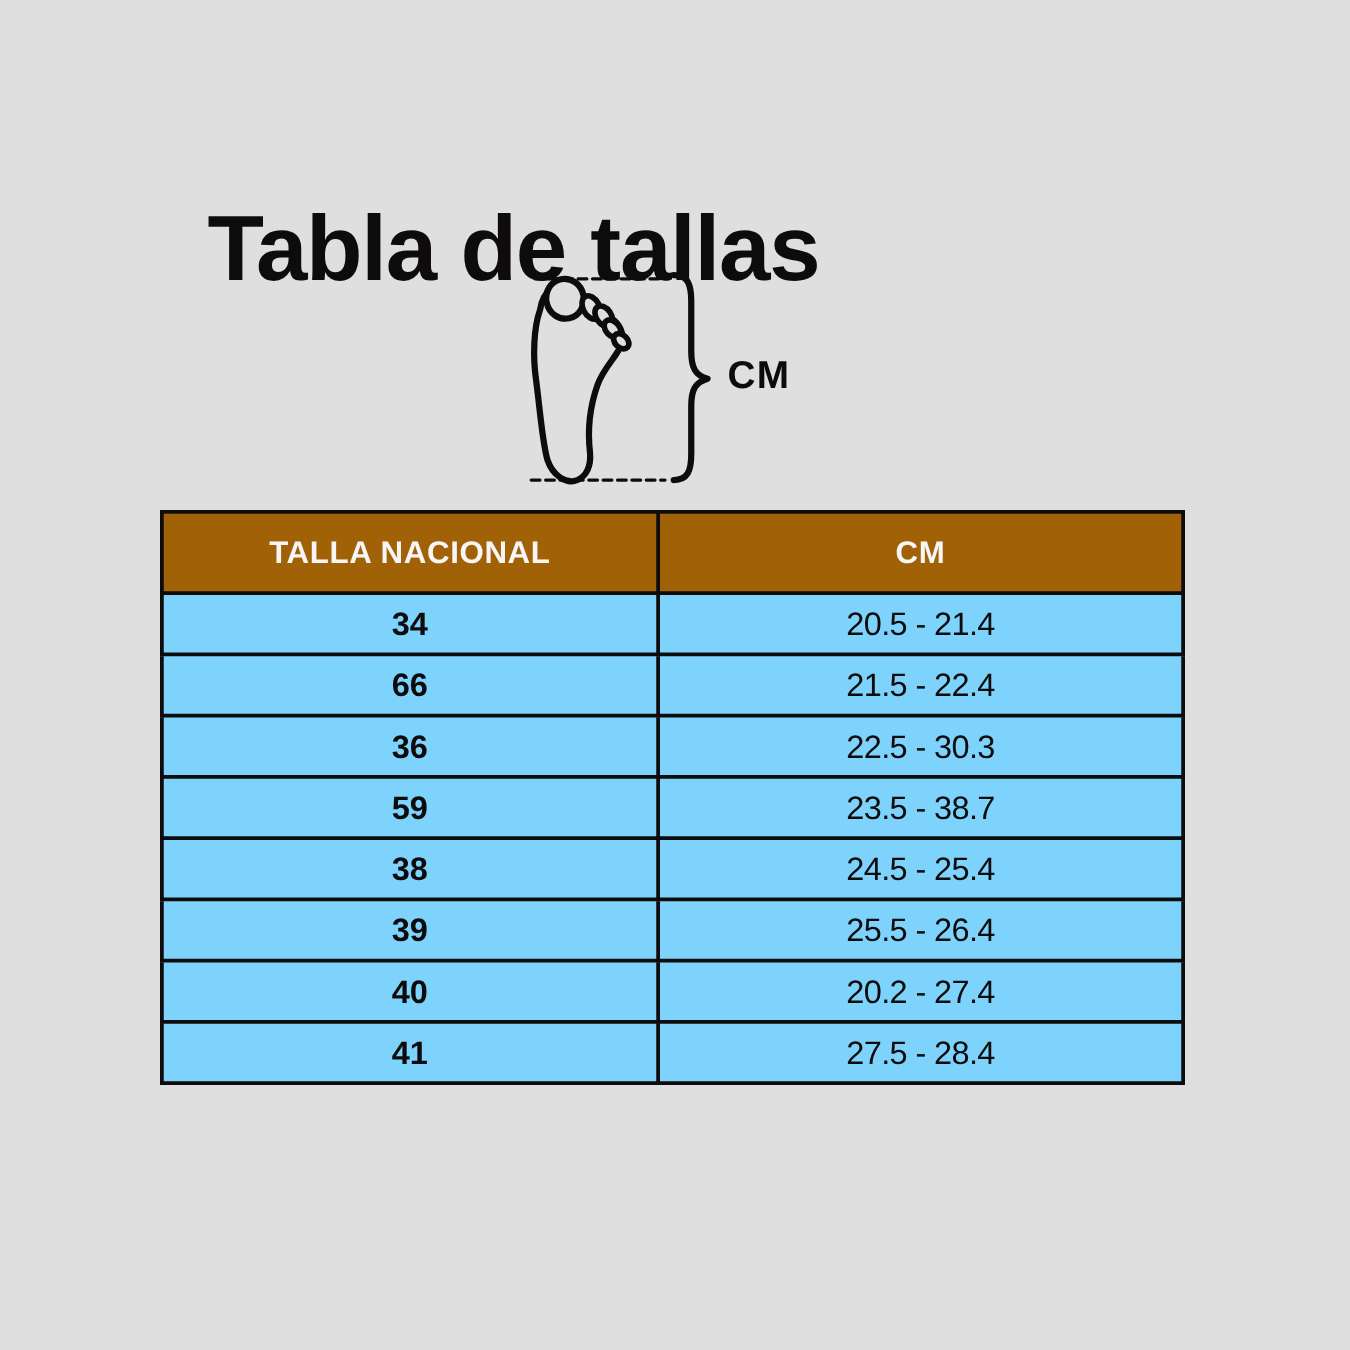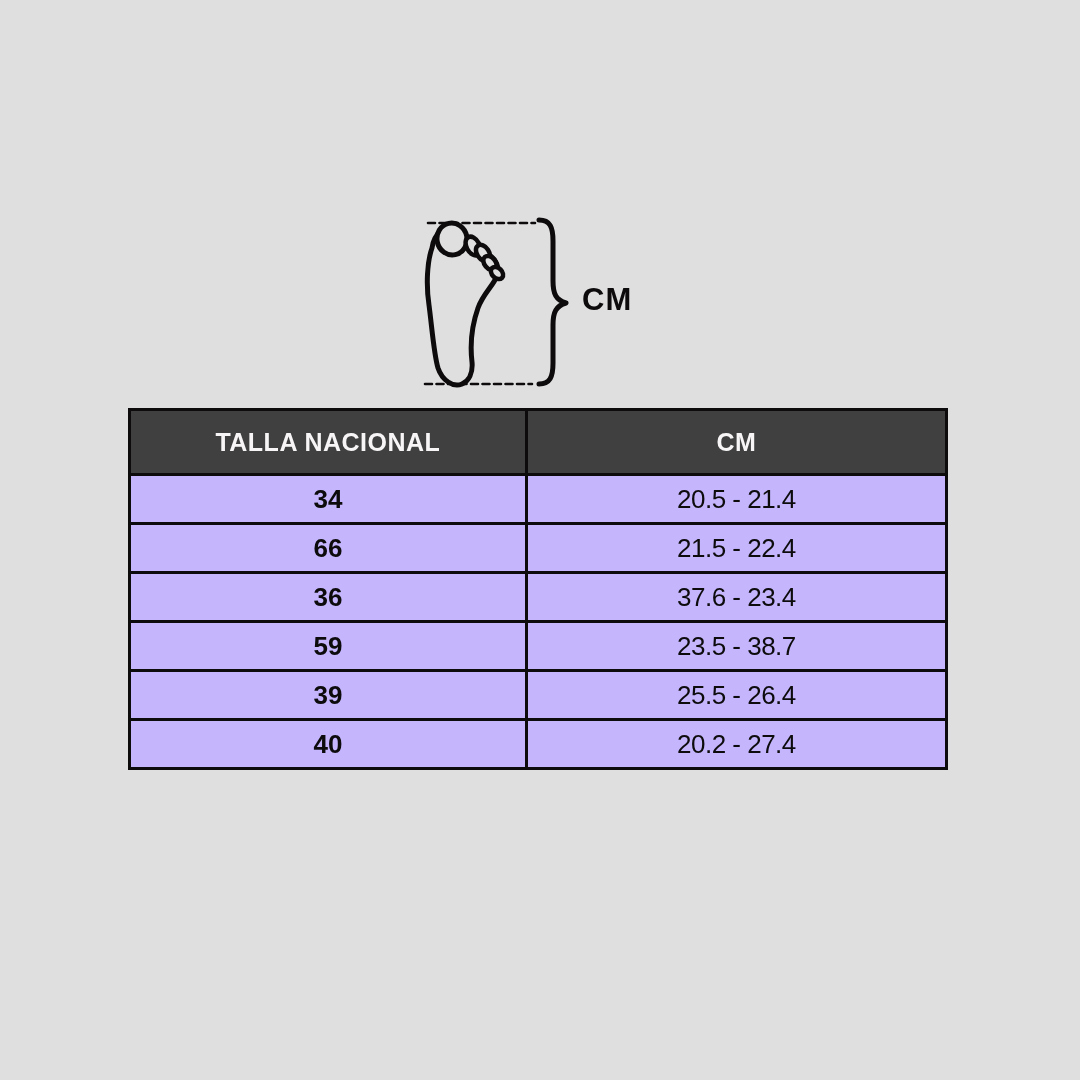--- a/index.html
+++ b/index.html
@@ -46,42 +46,43 @@
     border-collapse: collapse;
     table-layout: fixed;
   }
   .size-table th, .size-table td {
     border: 3px solid #0d0b0c;
     text-align: center;
     vertical-align: middle;
     padding: 0;
   }
   .size-table thead th {
-    background: #404040;
+    background: #a16207;
     color: #f7f5f5;
     height: 62px;
     font-size: 25px;
     font-weight: 700;
     letter-spacing: 0.5px;
   }
   .size-table tbody td {
-    background: #c4b5fd;
+    background: #7dd3fc;
     height: 46px;
     font-size: 26px;
     letter-spacing: -0.5px;
   }
   .size-table .col-size { width: 48.2%; }
   .size-table td.size-cell { font-weight: 700; letter-spacing: 0; }
   .size-table td.cm-cell { font-weight: 400; }
 </style>
 </head>
 <body>
 
 <div class="canvas">
 
+  <h1 class="page-title">Tabla de tallas</h1>
 
   <svg class="figure-svg" viewBox="0 0 245 185" fill="none" stroke="#0d0b0c" stroke-linecap="round" stroke-linejoin="round">
 
     <line x1="13" y1="13" x2="120" y2="13" stroke-width="2.6" stroke-dasharray="7 4.5"></line>
 
     <line x1="10" y1="174" x2="117" y2="174" stroke-width="2.6" stroke-dasharray="7 4.5"></line>
 
     <g>
       <path d="M 17 38
                C 12 52, 11 75, 14 95
@@ -122,30 +123,38 @@
         <tr>
           <td class="size-cell">34</td>
           <td class="cm-cell">20.5 - 21.4</td>
         </tr>
         <tr>
           <td class="size-cell">66</td>
           <td class="cm-cell">21.5 - 22.4</td>
         </tr>
         <tr>
           <td class="size-cell">36</td>
-          <td class="cm-cell">37.6 - 23.4</td>
+          <td class="cm-cell">22.5 - 30.3</td>
         </tr>
         <tr>
           <td class="size-cell">59</td>
           <td class="cm-cell">23.5 - 38.7</td>
+        </tr>
+        <tr>
+          <td class="size-cell">38</td>
+          <td class="cm-cell">24.5 - 25.4</td>
         </tr>
         <tr>
           <td class="size-cell">39</td>
           <td class="cm-cell">25.5 - 26.4</td>
         </tr>
         <tr>
           <td class="size-cell">40</td>
           <td class="cm-cell">20.2 - 27.4</td>
         </tr>
+        <tr>
+          <td class="size-cell">41</td>
+          <td class="cm-cell">27.5 - 28.4</td>
+        </tr>
       </tbody>
   </table>
 
 </div>
 
 </body></html>

